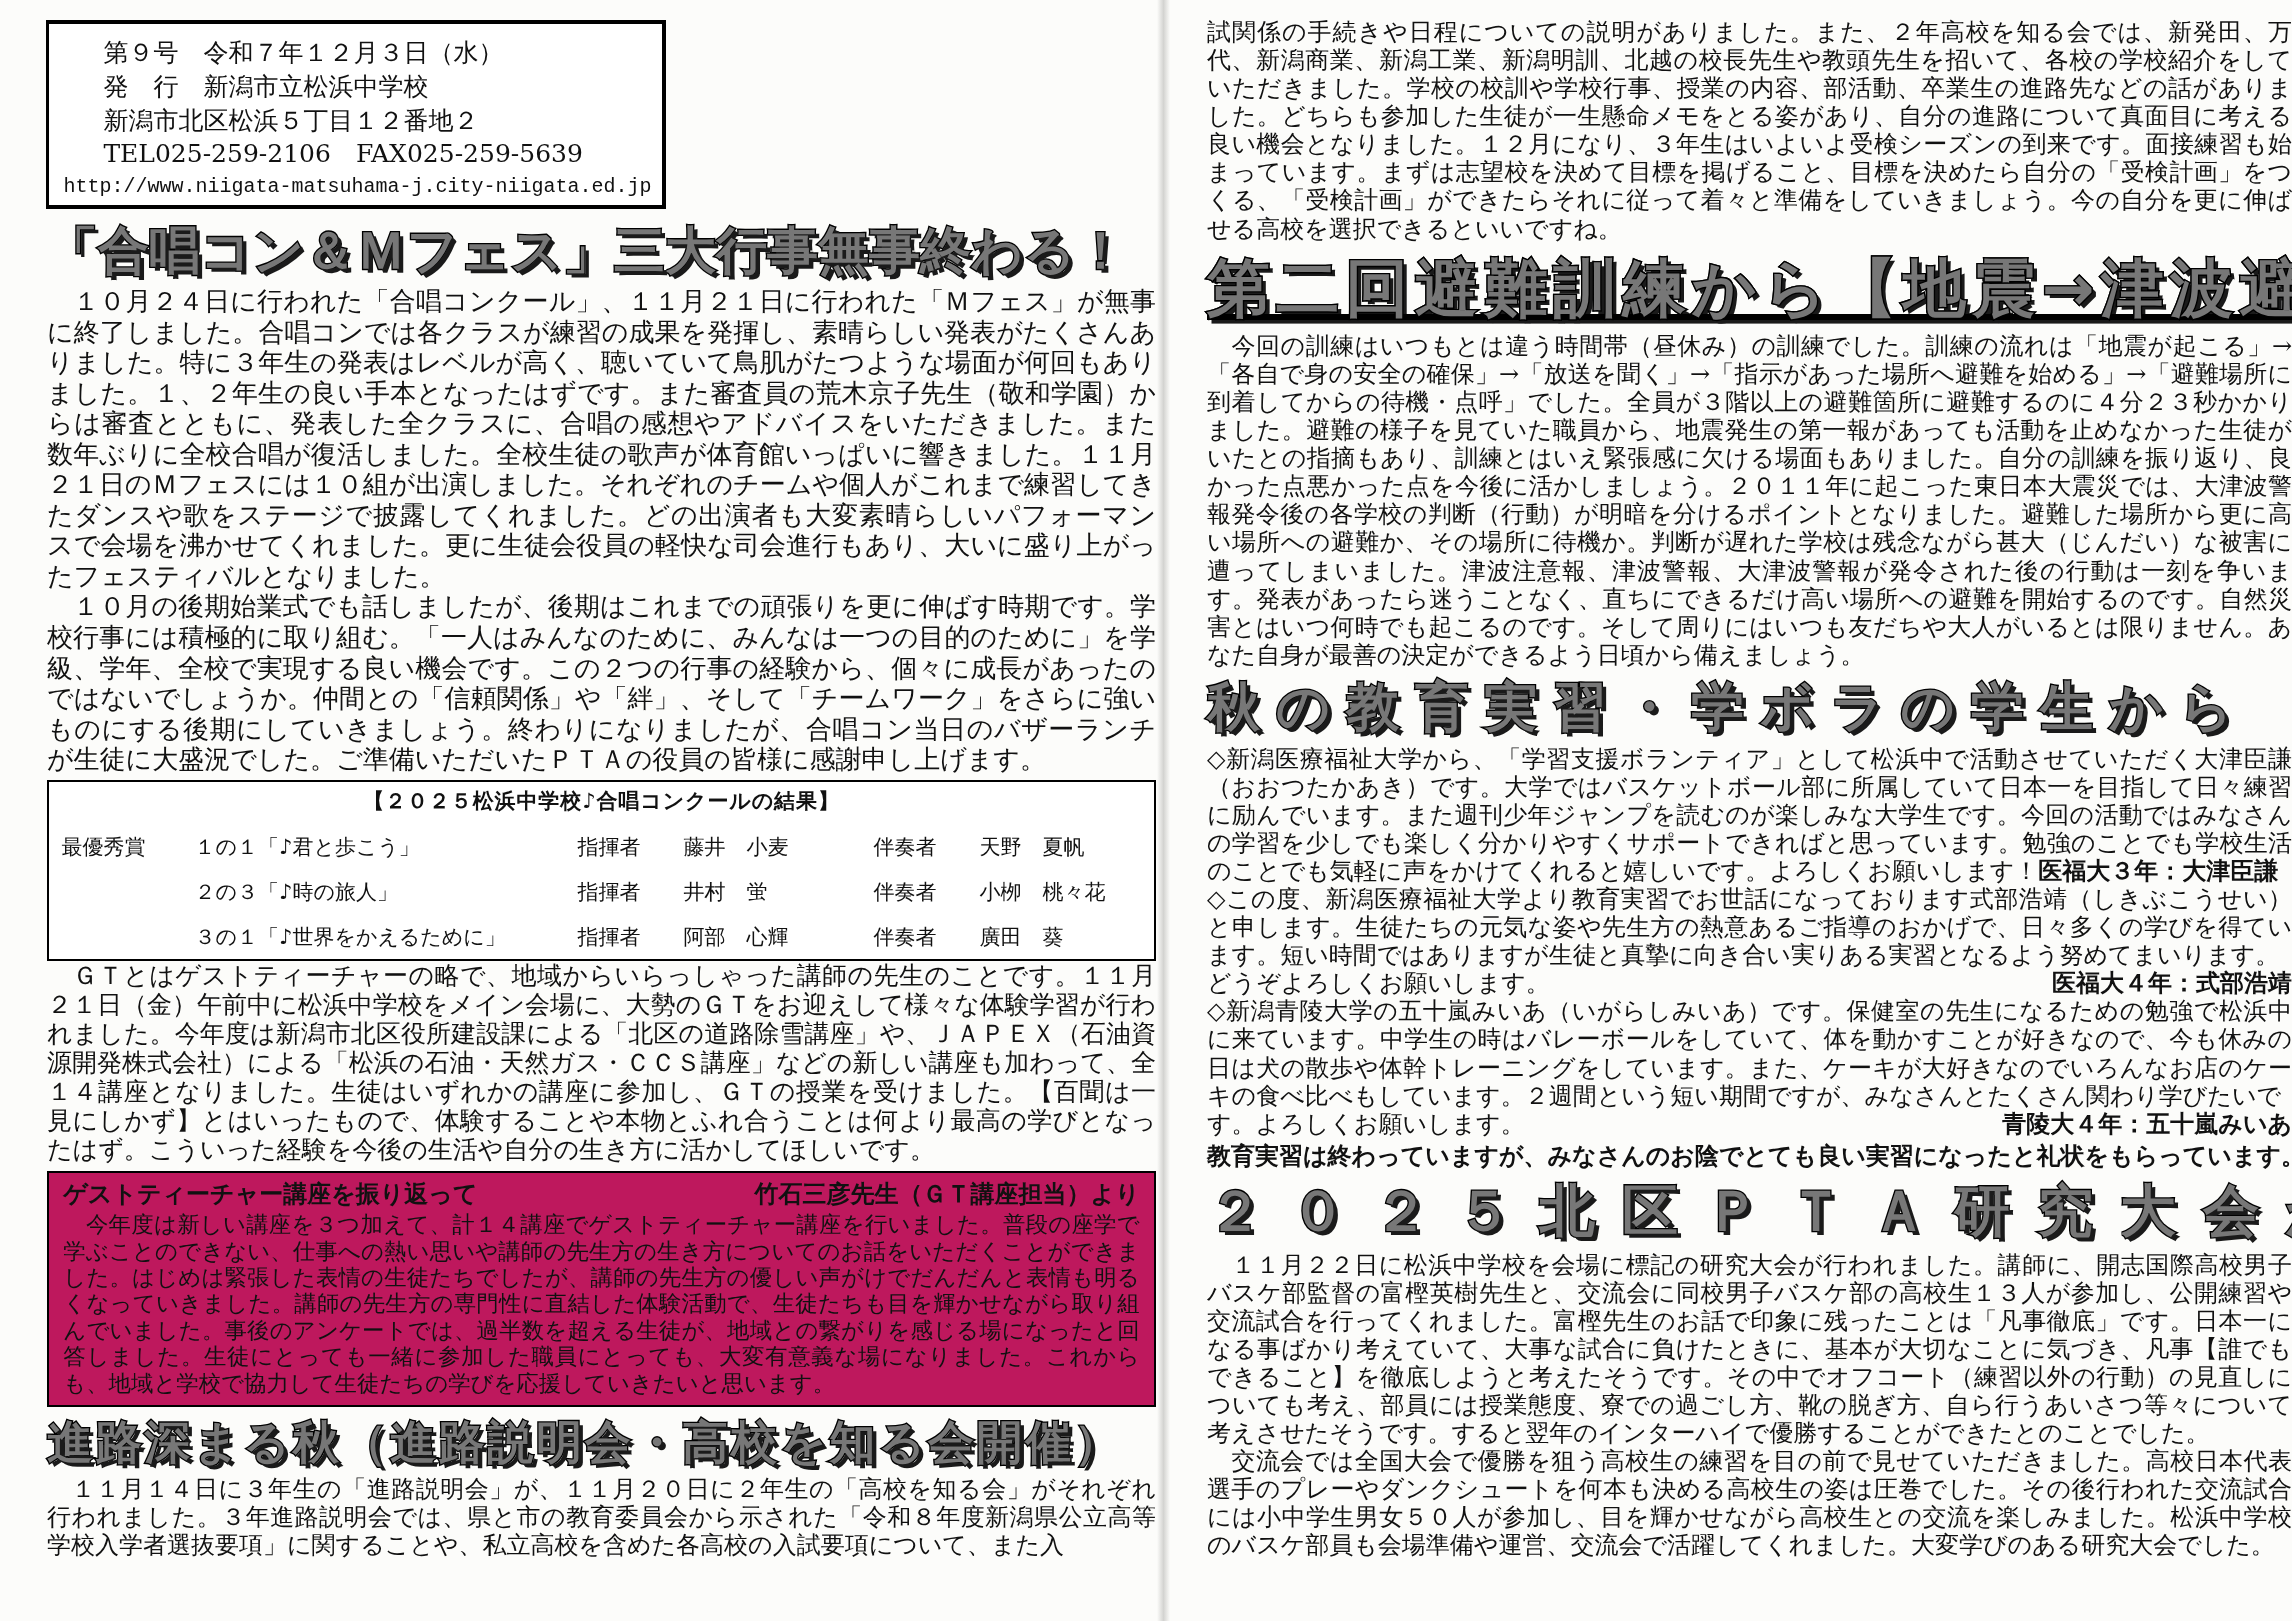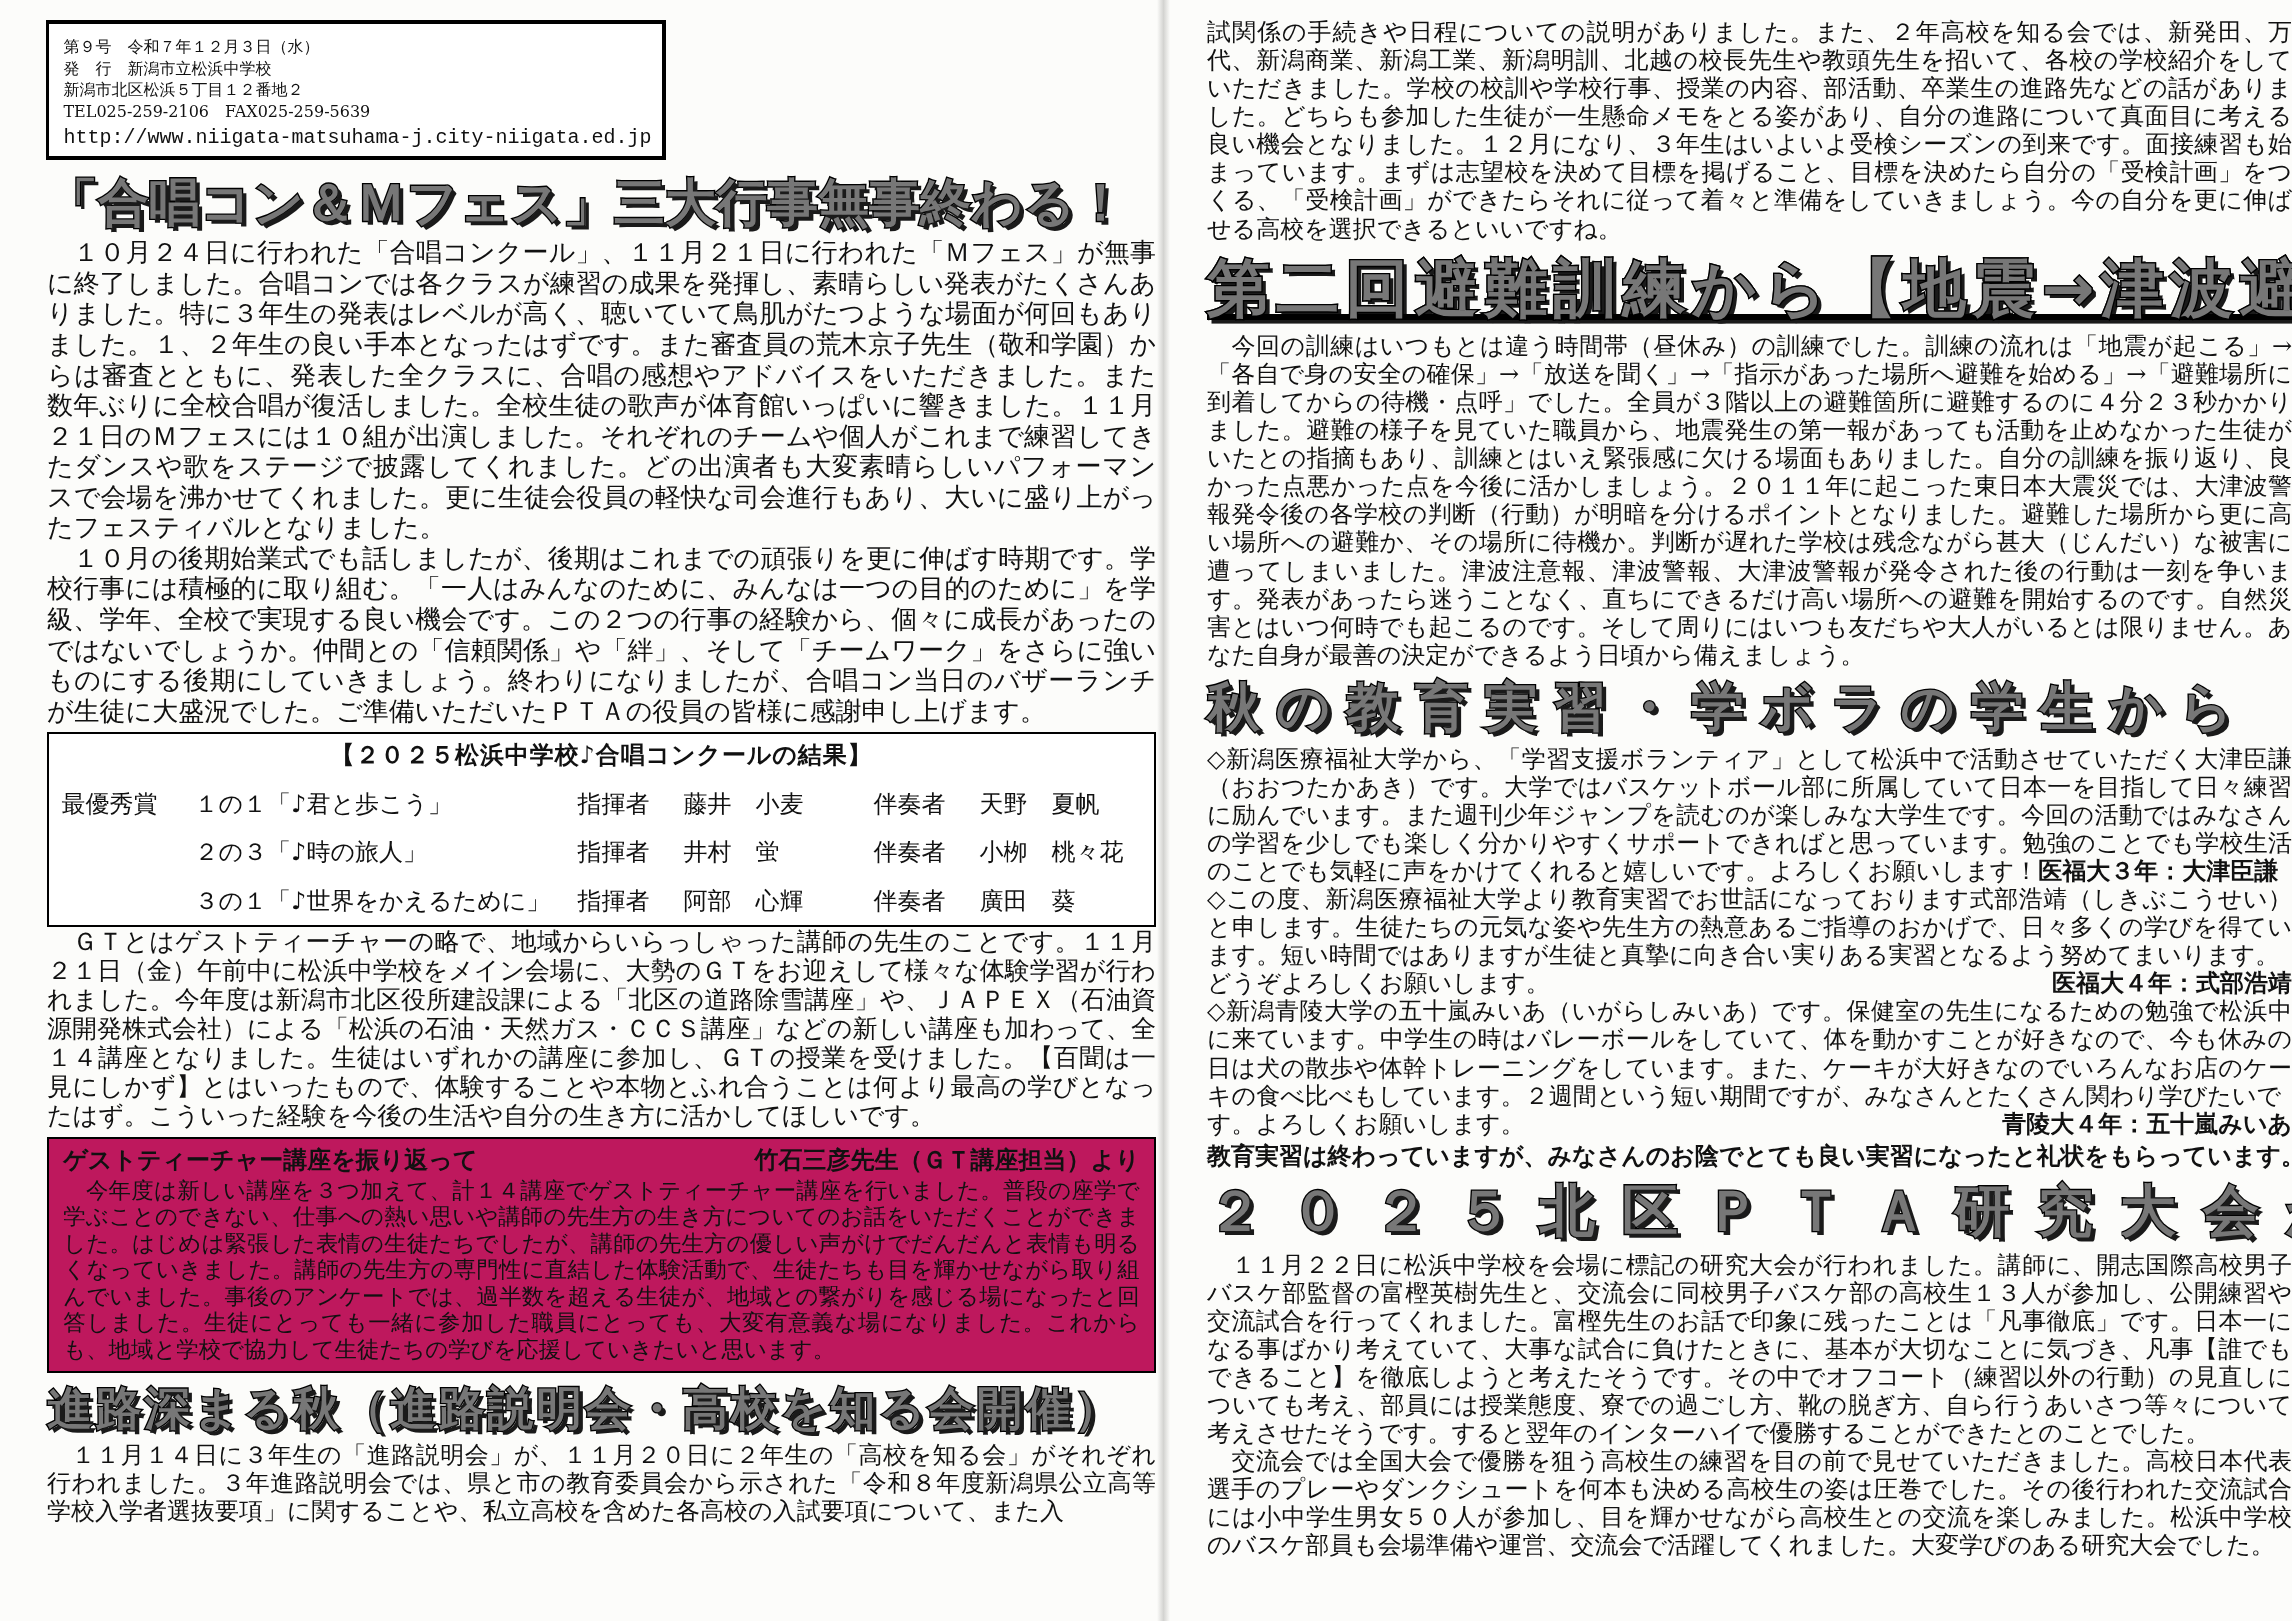--- a/index.html
+++ b/index.html
@@ -38,21 +38,21 @@
     font-family:"DejaVu Sans", sans-serif;font-weight:900;
     font-size:86px;line-height:1.05;color:#fff;letter-spacing:3.6px;white-space:nowrap;
     -webkit-text-stroke:11.6px #000;paint-order:stroke fill;
     text-shadow:3.6px 3.6px 0 #000,-3.6px 3.6px 0 #000,3.6px -3.6px 0 #000,-3.6px -3.6px 0 #000,5.4px 0 0 #000,-5.4px 0 0 #000,0 5.4px 0 #000,0 -5.4px 0 #000;
   }
   .issue-box{
     flex:0 0 479px;border:4.5px solid #000;border-left-width:3.6px;margin-left:-0.9px;
     padding:12.5px 10.7px 7.2px 14.3px;background:#fff;
     display:flex;flex-direction:column;justify-content:flex-end;
   }
-  .issue-line{font-size:16px;line-height:1.35;white-space:nowrap;}
+  .issue-line{font-size:25px;line-height:1.35;white-space:nowrap;margin-left:40px;}
   .issue-url{font-family:"Liberation Mono", monospace;font-size:20px;margin-top:3.6px;white-space:nowrap;}
 
   
   .headline{
     font-family:"DejaVu Sans", sans-serif;font-weight:900;line-height:1.16;
     color:#777;-webkit-text-stroke:2.7px #000;paint-order:stroke fill;
     text-shadow:4.5px 3.6px 0 #1a1a1a;white-space:nowrap;
   }
   .hl-a1{font-size:51px;margin:12.5px 0 5.4px 0;letter-spacing:0px;}
   .hl-a2{font-size:52px;margin:9px 0 5.4px 0;letter-spacing:9px;}
@@ -63,21 +63,21 @@
 
   
   .para{ text-align:justify; }
   .b29{font-size:26px;line-height:1.175;}
   .b27{font-size:24px;line-height:1.17;}
   .b25{font-size:25px;line-height:1.16;}
 
   
   .results-box{
     border:2.7px solid #000;margin-top:5.4px;padding:7.2px 12.5px 9px 12.5px;
-    font-family:"DejaVu Sans", sans-serif;font-size:24px;line-height:1.2;background:#fff;
+    font-family:"DejaVu Sans", sans-serif;font-size:21px;line-height:1.2;background:#fff;
   }
   .rb-title{text-align:center;font-weight:bold;letter-spacing:0.9px;}
   .rb-row{display:flex;white-space:nowrap;margin-top:20px;}
   .rb-award{flex:0 0 133px;}
   .rb-entry{flex:0 0 383px;}
   .rb-role{flex:0 0 106px;}
   .rb-name{flex:0 0 190px;}
 
   
   .gt-box{

